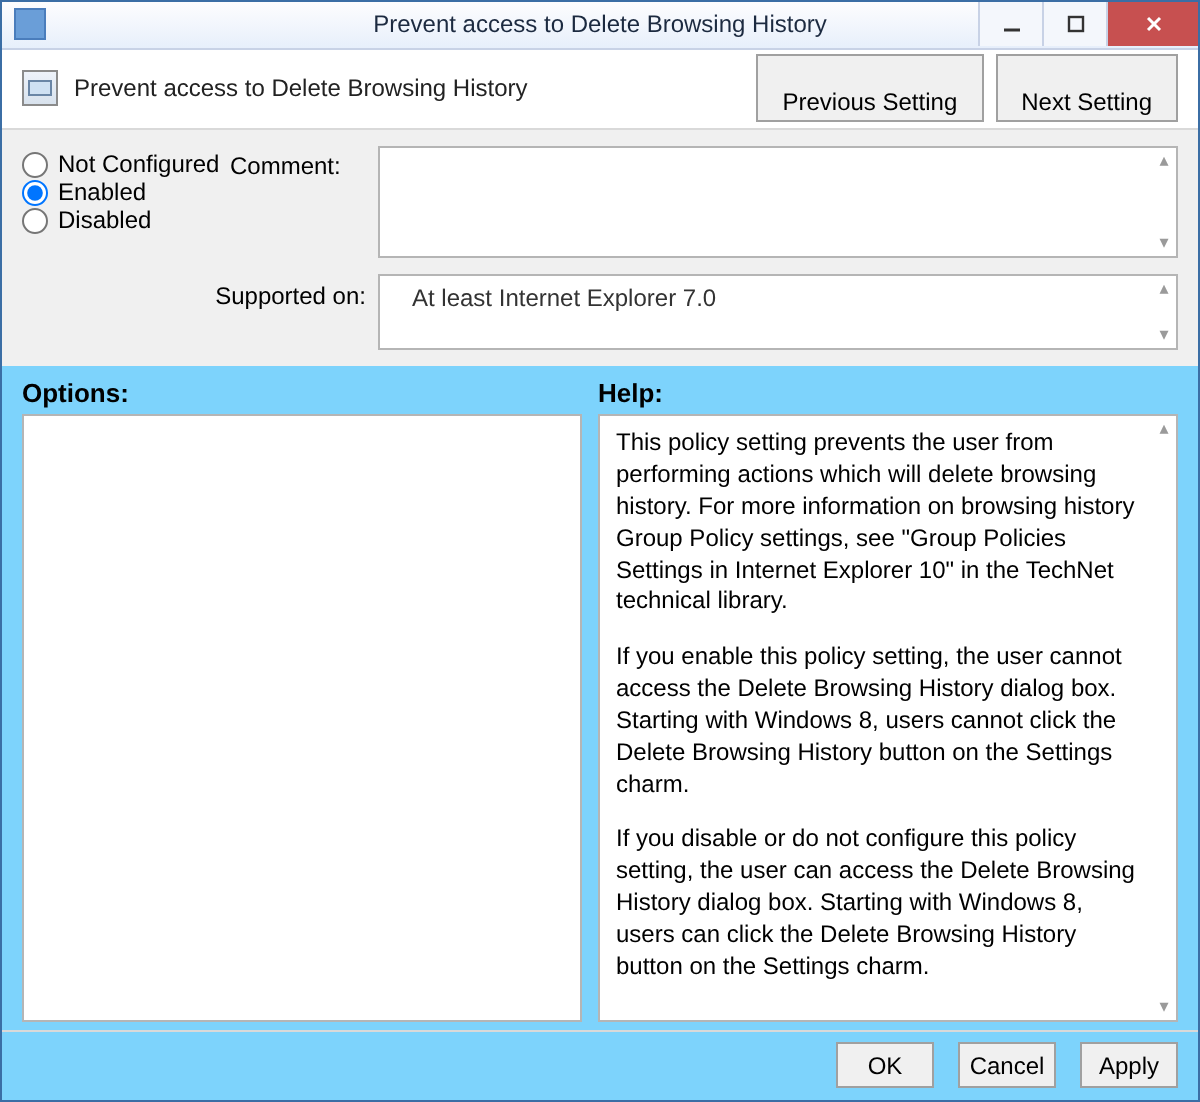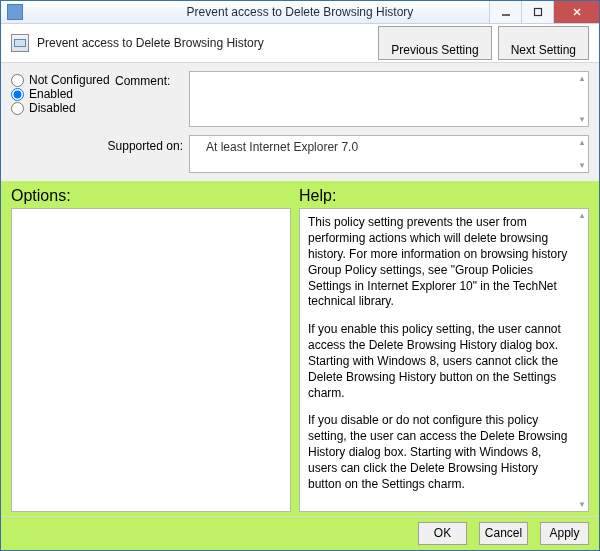--- a/index.html
+++ b/index.html
@@ -10,21 +10,21 @@
       font-size: 12px;
       background: #fff;
       width: 600px;
       height: 551px;
       overflow: hidden;
     }
     .window {
       width: 600px;
       height: 551px;
       border: 1px solid #3b6ea5;
-      background: #bef264;
+      background: #7dd3fc;
       display: flex;
       flex-direction: column;
     }
     .titlebar {
       height: 28px;
       background: linear-gradient(#fdfdfe, #e7effb);
       border-bottom: 1px solid #c8d2e6;
       display: flex;
       align-items: center;
       position: relative;
@@ -167,22 +167,23 @@
       line-height: 1;
     }
     .lower {
       flex: 1;
       display: grid;
       grid-template-columns: 280px 1fr;
       gap: 8px;
       padding: 6px 10px 4px 10px;
     }
     .panel-label {
-      font-size: 16px;
+      font-size: 13px;
       padding-bottom: 3px;
+      font-weight: bold;
     }
     .panel {
       display: flex;
       flex-direction: column;
       min-height: 0;
     }
     .panel-box {
       flex: 1;
       border: 1px solid #b5b5b5;
       background: #fff;

